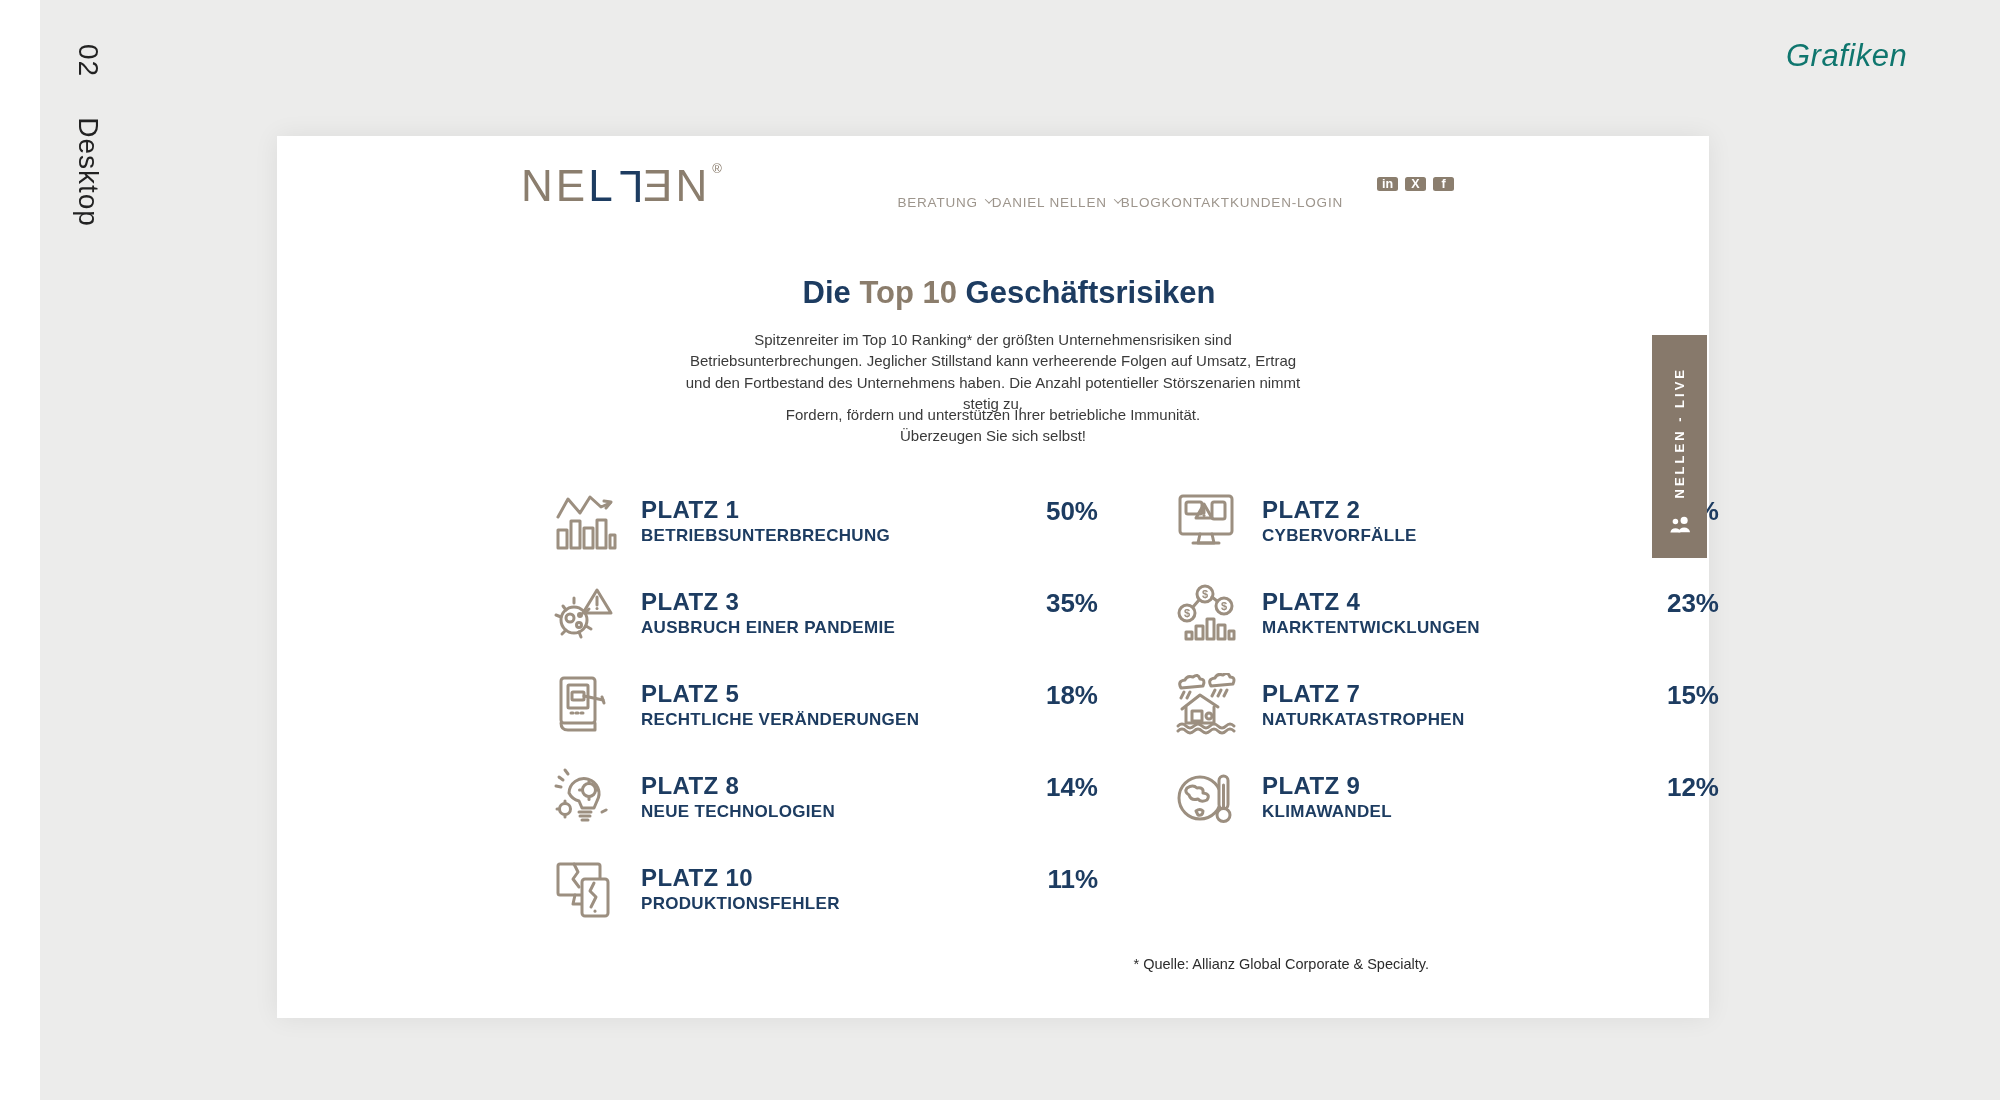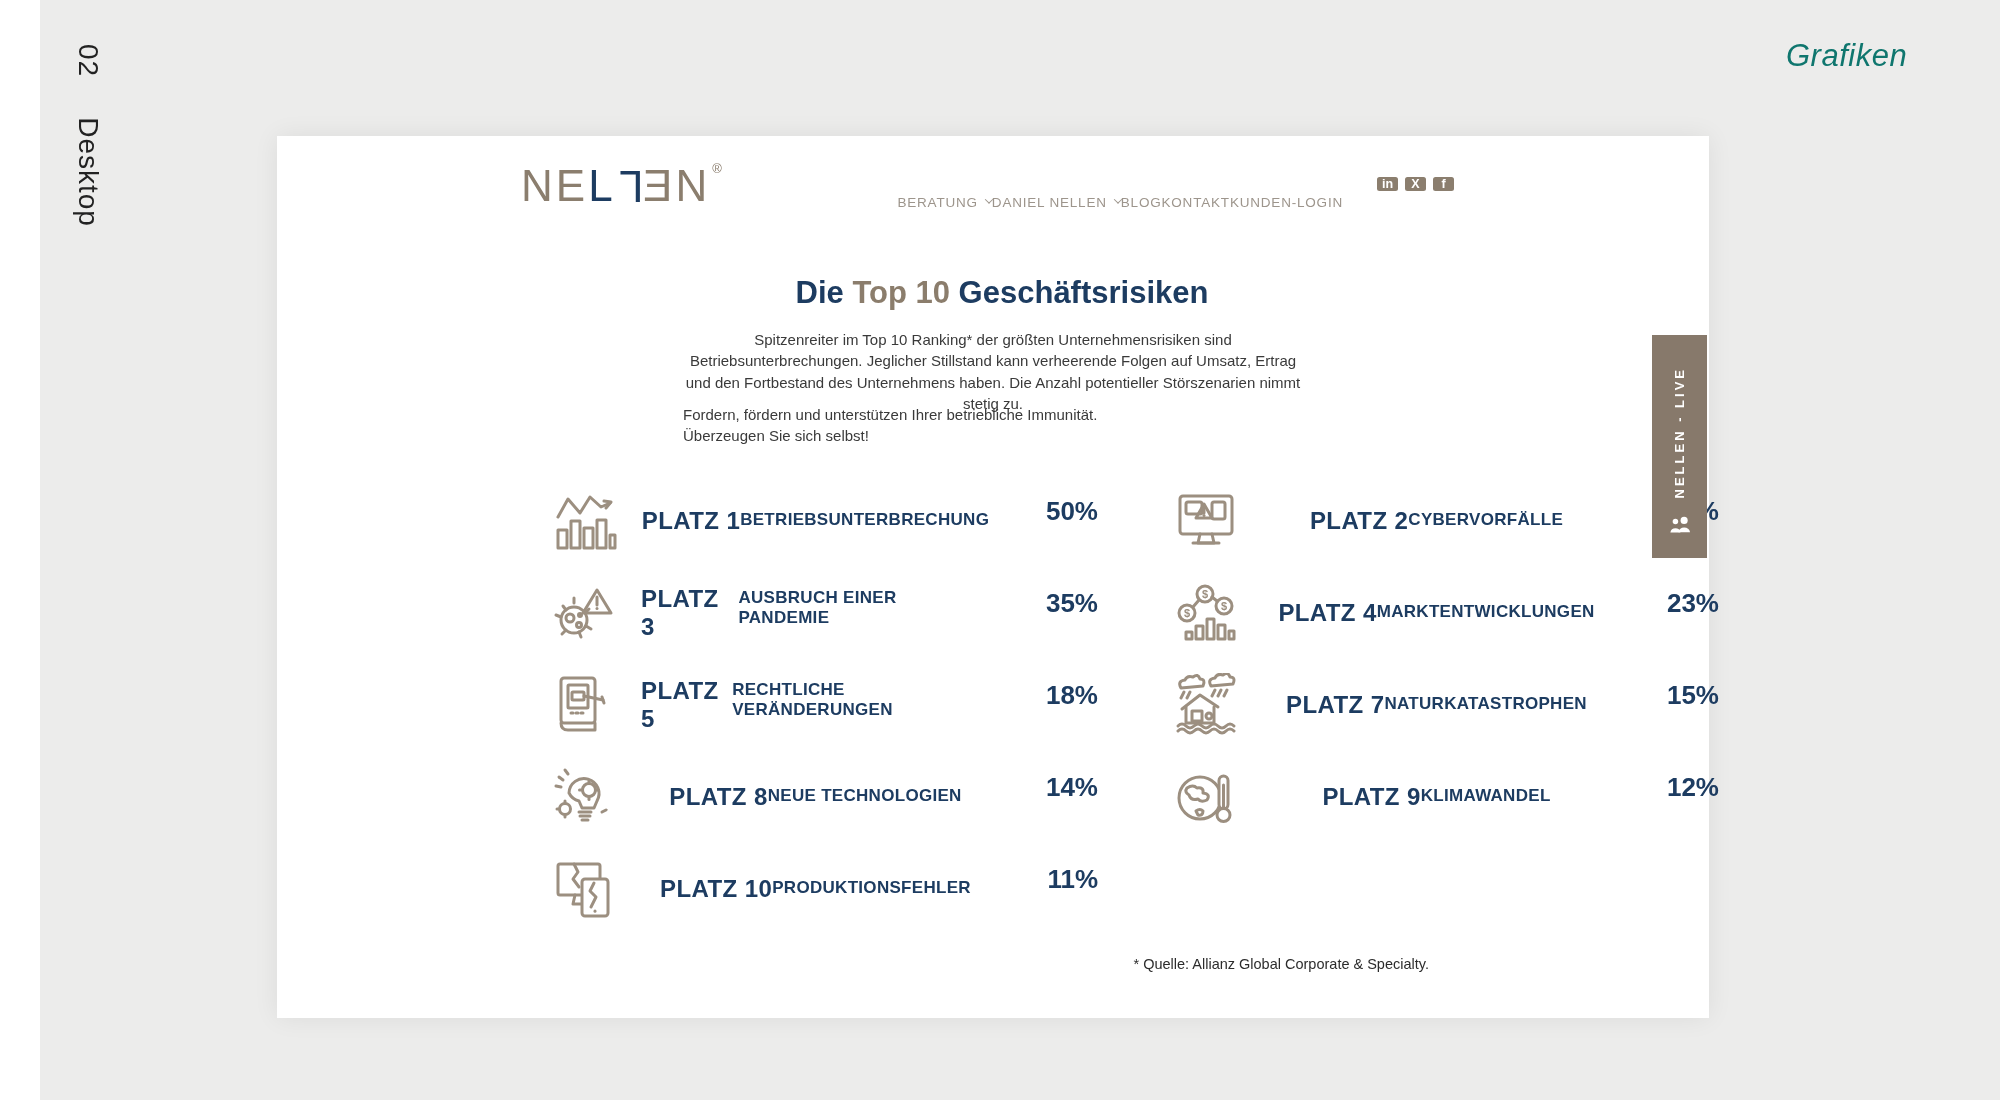--- a/index.html
+++ b/index.html
@@ -25,34 +25,34 @@
 
   .nav { position:absolute; right:255px; top:0; height:96px; display:flex; align-items:center; gap:30px; }
   .nav-item { font-size:13.5px; letter-spacing:0.8px; color:#9d958c; display:flex; align-items:center; cursor:pointer; white-space:nowrap; }
   .chev { width:6px; height:6px; border-right:1.6px solid #9d958c; border-bottom:1.6px solid #9d958c;
           transform:rotate(45deg) translate(-1px,-1px); margin-left:8px; margin-top:-3px; }
   .socials { display:flex; gap:7px; margin-left:4px; }
   .social-btn { width:21px; height:14px; border-radius:2.5px; background:#8b7e6e; color:#fff; font-size:12.5px;
                 font-weight:700; display:flex; align-items:center; justify-content:center; cursor:pointer; }
 
   
-  .title { position:absolute; top:139px; left:9px; width:100%; text-align:center; font-size:31px; font-weight:700; color:#1d3c61; }
+  .title { position:absolute; top:139px; left:16px; width:100%; text-align:center; font-size:31px; font-weight:700; color:#1d3c61; }
   .title .hl { color:#8b7d6c; }
   .intro { position:absolute; top:193px; left:50%; transform:translateX(-50%); width:620px; text-align:center;
            font-size:15px; line-height:1.42; color:#3a3a3a; }
-  .cta   { position:absolute; top:268px; left:50%; transform:translateX(-50%); width:620px; text-align:left;
+  .cta   { position:absolute; top:268px; left:50%; transform:translateX(-50%); width:620px; text-align:center;
            font-size:15px; line-height:1.42; color:#3a3a3a; }
 
   
   .grid { position:absolute; left:276px; top:352px; width:1166px; display:grid;
           grid-template-columns:1fr 1fr; column-gap:76px; row-gap:26px; }
   .rank-item { display:flex; align-items:center; gap:24px; height:66px; }
   .rank-icon { flex:0 0 64px; width:64px; height:64px; }
   .rank-icon svg { width:100%; height:100%; }
-  .rank-text { flex:1; display:flex; justify-content:center; }
+  .rank-text { flex:1; display:flex; flex-direction:column; justify-content:center; }
   .rank-title { font-size:24px; font-weight:700; color:#1d3c61; letter-spacing:0.4px; line-height:1.15; }
   .rank-sub   { font-size:17px; font-weight:700; color:#1d3c61; letter-spacing:0.3px; margin-top:3px; }
   .rank-pct   { flex:0 0 84px; text-align:right; font-size:26px; font-weight:700; color:#1d3c61;
                 align-self:flex-start; margin-top:8px; }
 
   .source { position:absolute; top:820px; right:280px; font-size:14.5px; color:#2c2c2c; }
 
   
   .live-tab { position:absolute; left:1652px; top:335px; width:55px; height:223px; background:#87796b;
               display:flex; flex-direction:column; align-items:center; justify-content:flex-end;

